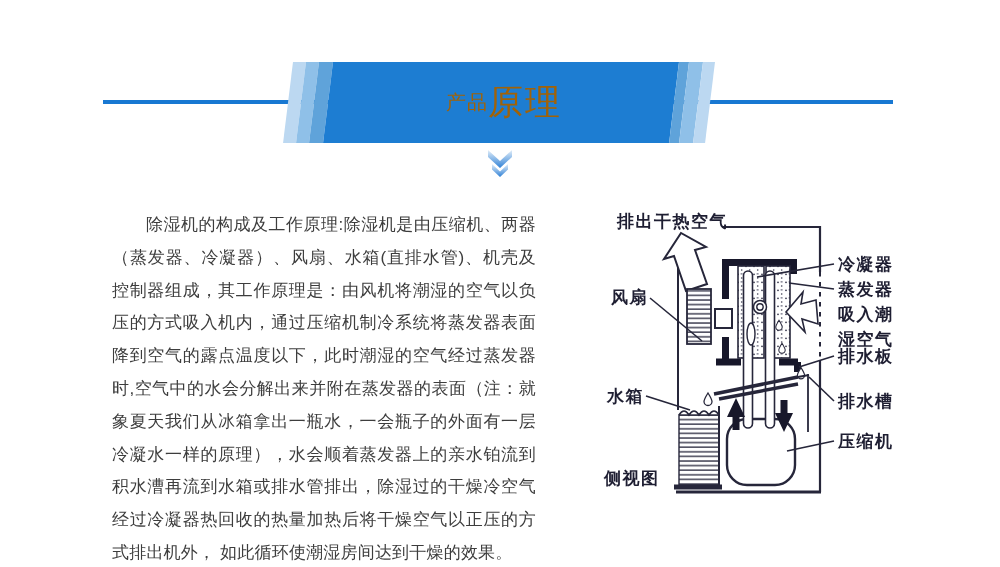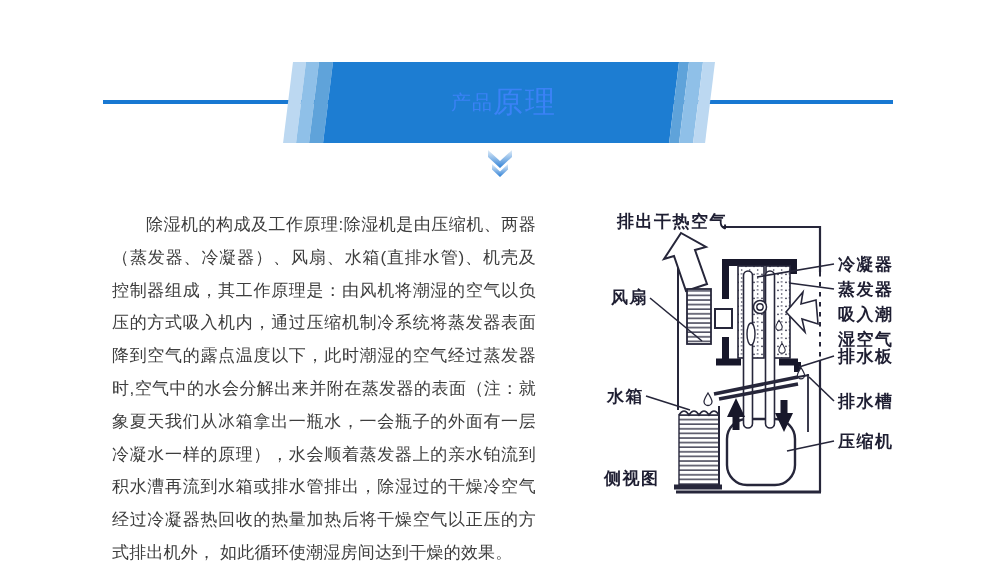--- a/index.html
+++ b/index.html
@@ -11,23 +11,23 @@
   .banner{position:absolute;left:293px;top:62px;width:422px;height:81px;
           transform:skewX(-7deg);transform-origin:top left;display:flex;}
   .banner .s1{width:13px;background:#bcd8f1;}
   .banner .s2{width:13px;background:#8fc0e8;}
   .banner .s3{width:14px;background:#5fa3da;}
   .banner .body{flex:1;background:#1d7dd2;}
   .banner .s4{width:10px;background:#5fa3da;}
   .banner .s5{width:14px;background:#8fc0e8;}
   .banner .s6{width:12px;background:#bcd8f1;}
   .banner-title{position:absolute;left:293px;top:62px;width:422px;height:81px;
-          display:flex;align-items:center;justify-content:center;color:#3b82f6;}
+          display:flex;align-items:center;justify-content:center;color:#a16207;}
   .banner-title .small{font-size:20px;letter-spacing:1px;}
-  .banner-title .large{font-size:30px;letter-spacing:2px;text-align:right;}
+  .banner-title .large{font-size:35px;letter-spacing:2px;text-align:right;}
   .chevron{position:absolute;left:485px;top:149px;}
 
   
   .paragraph{position:absolute;left:112px;top:209px;width:424px;
      font-size:17px;line-height:32.8px;color:#3d3d3d;
      text-align:justify;text-justify:inter-character;text-indent:2em;
      letter-spacing:0.2px;}
 
   
   .diagram{position:absolute;left:595px;top:195px;}

